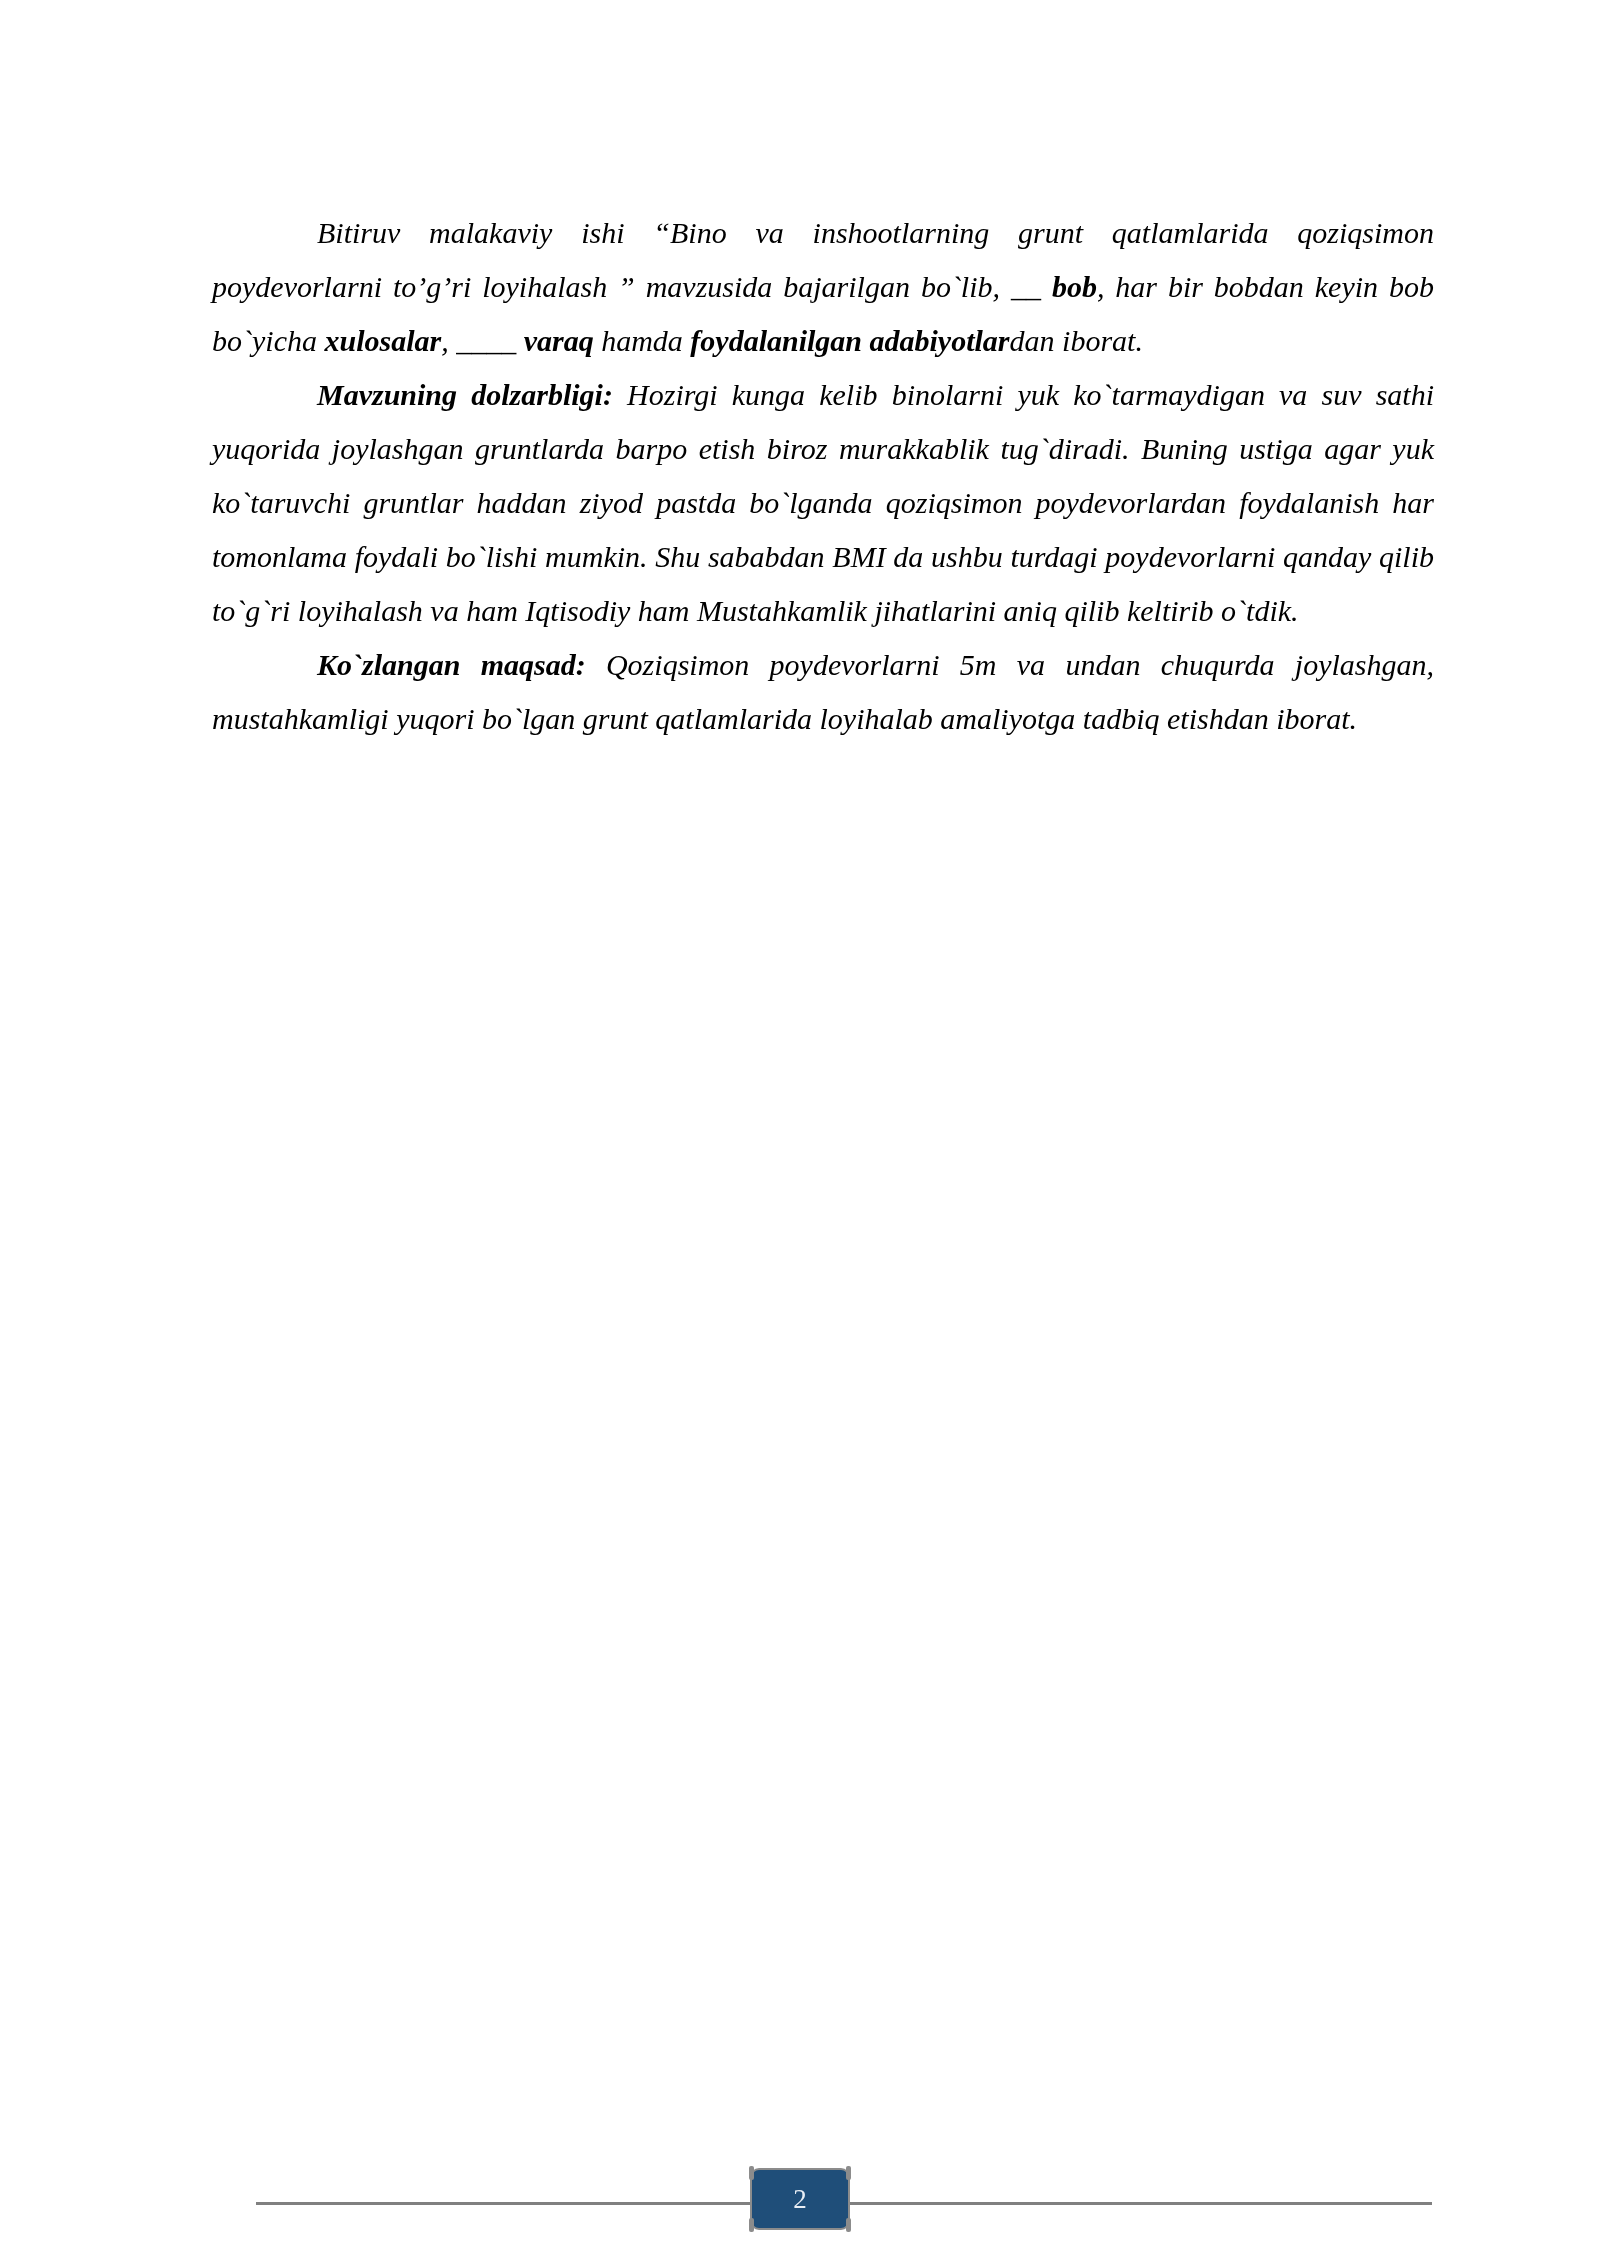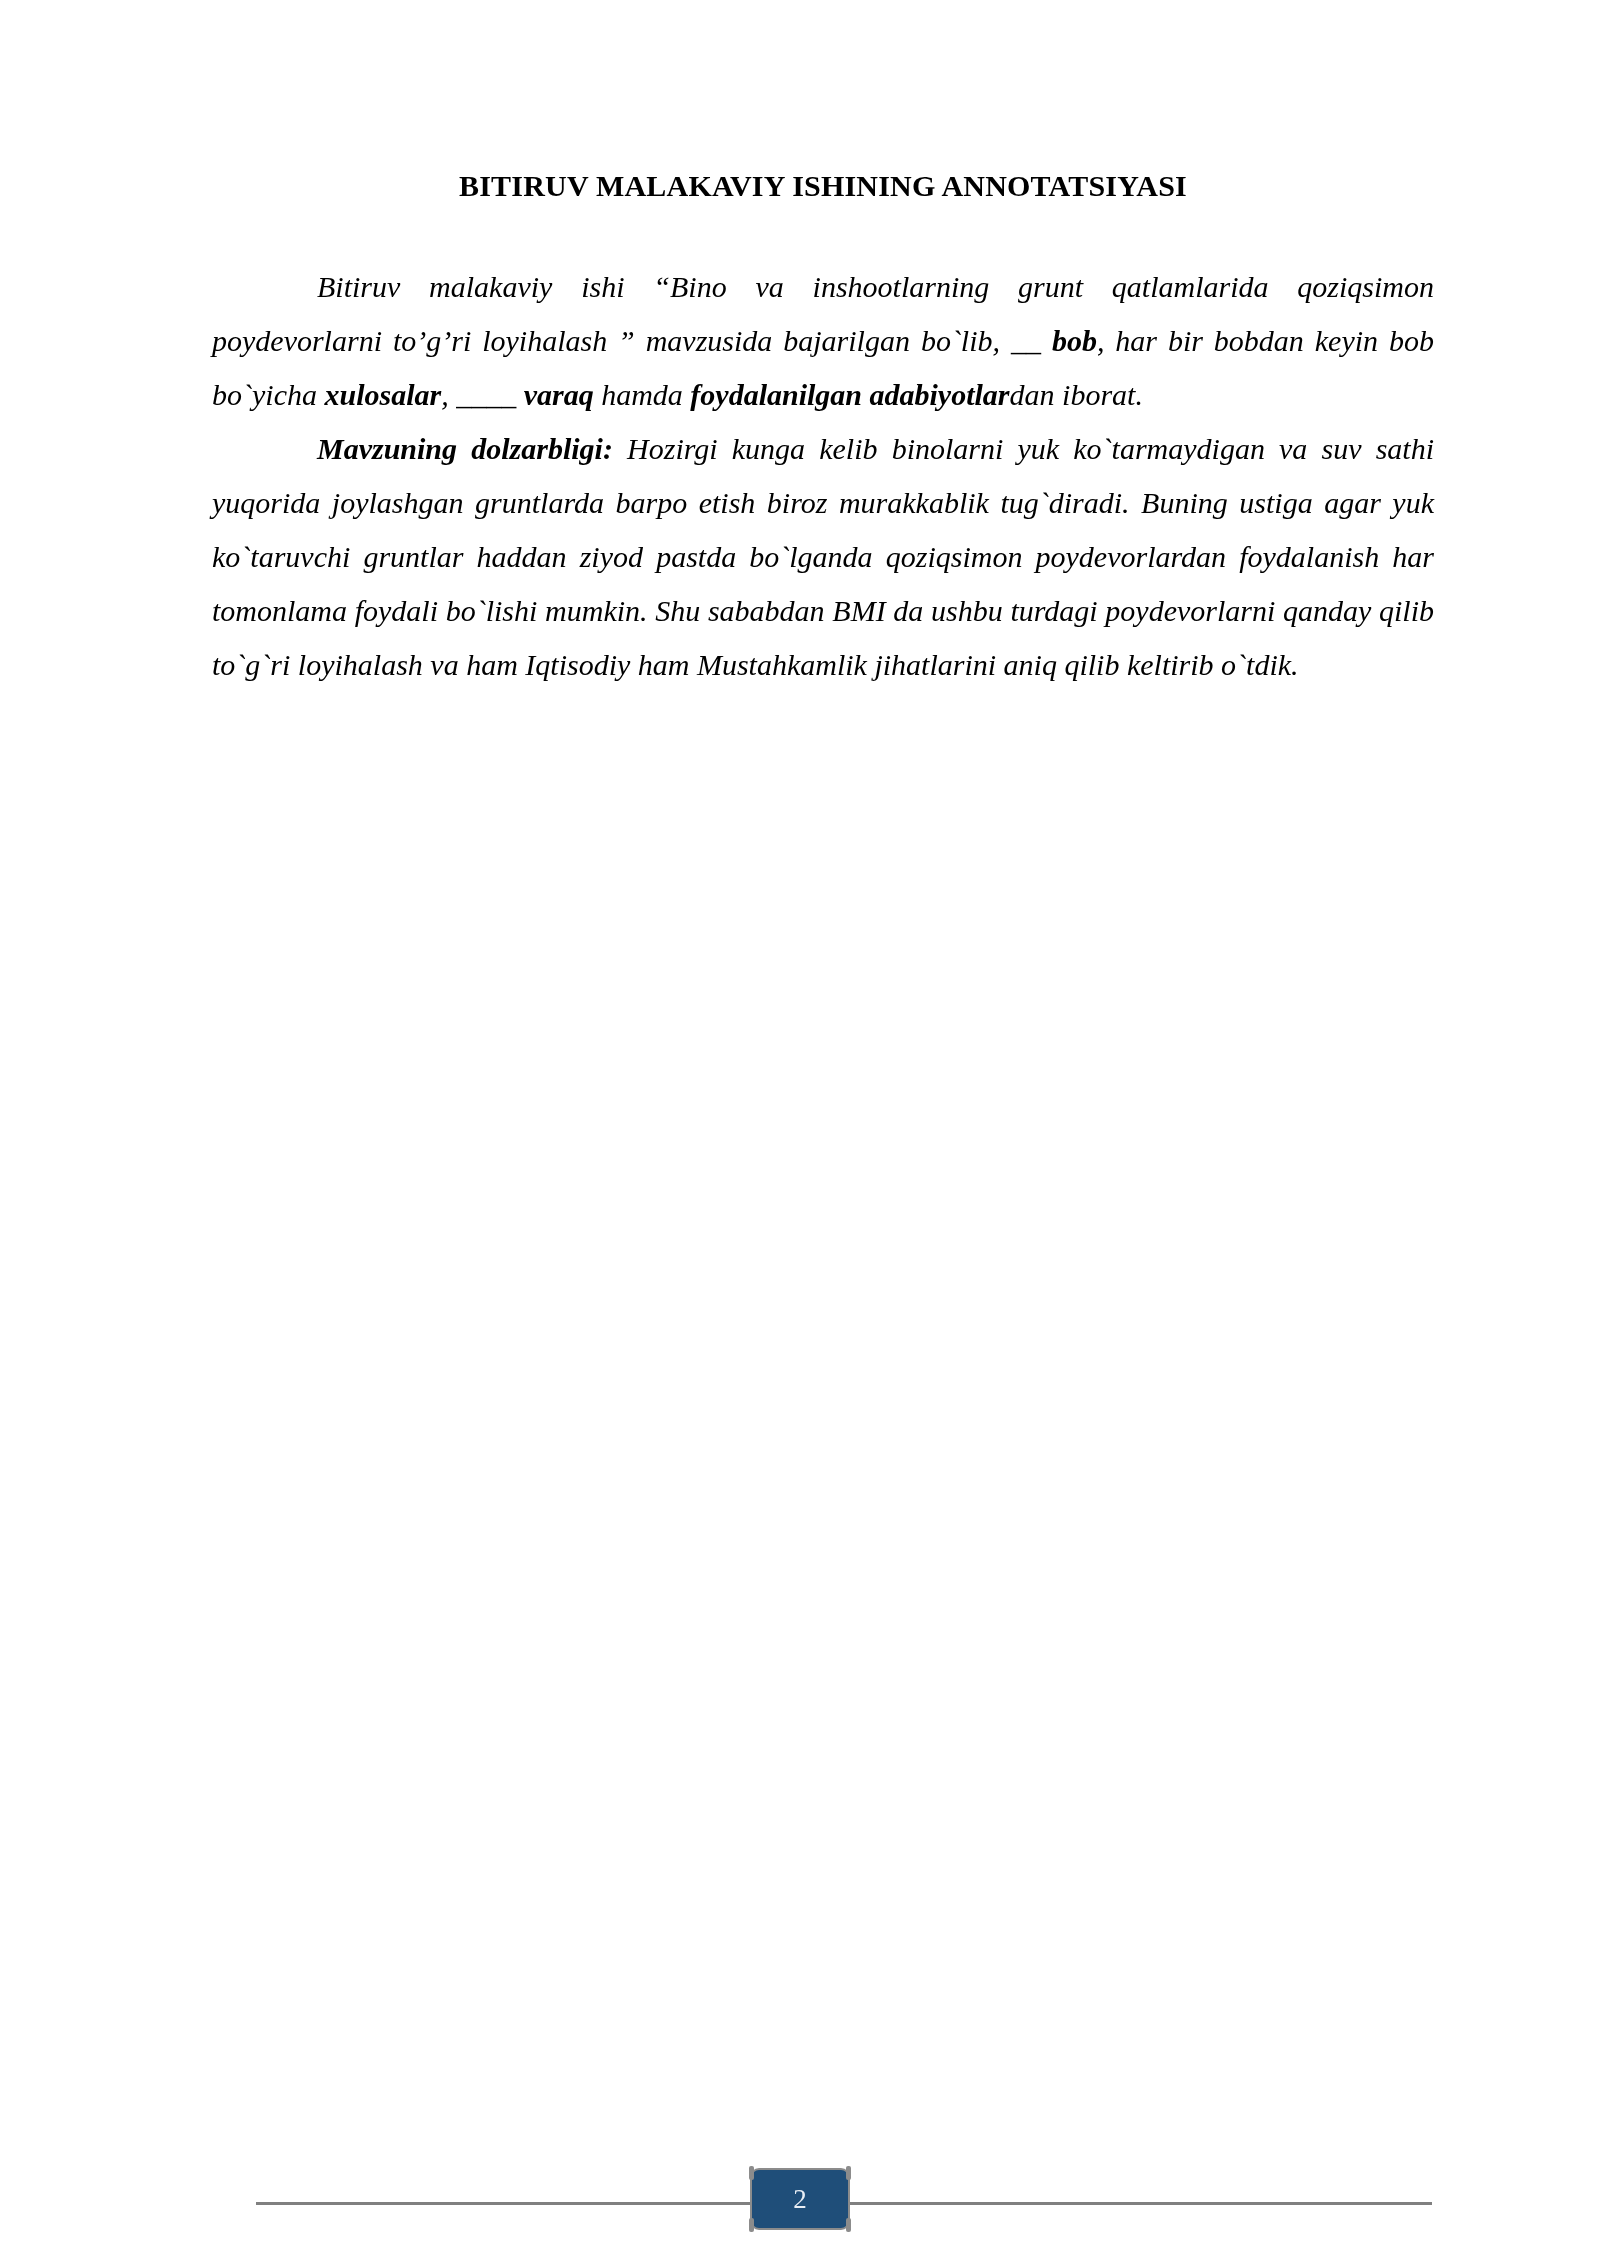--- a/index.html
+++ b/index.html
@@ -114,26 +114,26 @@
   .badge-tab.bl { left: -3px; bottom: -4px; }
   .badge-tab.br { right: -3px; bottom: -4px; }
 </style>
 </head>
 <body>
 
 <div class="page">
 
   <div class="content">
 
-    <h1 class="doc-title">BITIRUV MALAKAVIY ISHINING ANNOTATSIYASI</h1>
 
     <p class="para para-first"><span>Bitiruv malakaviy ishi “Bino va inshootlarning grunt qatlamlarida qoziqsimon poydevorlarni to’g’ri loyihalash ” mavzusida bajarilgan bo`lib, __ </span><span class="b">bob</span><span>, har bir bobdan keyin bob bo`yicha </span><span class="b">xulosalar</span><span>, ____ </span><span class="b">varaq</span><span> hamda </span><span class="b">foydalanilgan adabiyotlar</span><span>dan iborat.</span></p>
 
     <p class="para para-next"><span class="b">Mavzuning dolzarbligi:</span><span> Hozirgi kunga kelib binolarni yuk ko`tarmaydigan va suv sathi yuqorida joylashgan gruntlarda barpo etish biroz murakkablik tug`diradi. Buning ustiga agar yuk ko`taruvchi gruntlar haddan ziyod pastda bo`lganda qoziqsimon poydevorlardan foydalanish har tomonlama foydali bo`lishi mumkin. Shu sababdan BMI da ushbu turdagi poydevorlarni qanday qilib to`g`ri loyihalash va ham Iqtisodiy ham Mustahkamlik jihatlarini aniq qilib keltirib o`tdik.</span></p>
 
+    <p class="para para-next"><span class="b">Ko`zlangan maqsad:</span><span> Qoziqsimon poydevorlarni 5m va undan chuqurda joylashgan, mustahkamligi yuqori bo`lgan grunt qatlamlarida loyihalab amaliyotga tadbiq etishdan iborat.</span></p>
 
   </div>
 
   <div class="footer">
     <div class="footer-rule" style="background: rgb(128, 128, 128);"></div>
     <div class="page-badge" style="background: rgb(31, 78, 121);">
       <span class="badge-tab tl"></span>
       <span class="badge-tab tr"></span>
       <span class="badge-tab bl"></span>
       <span class="badge-tab br"></span>

